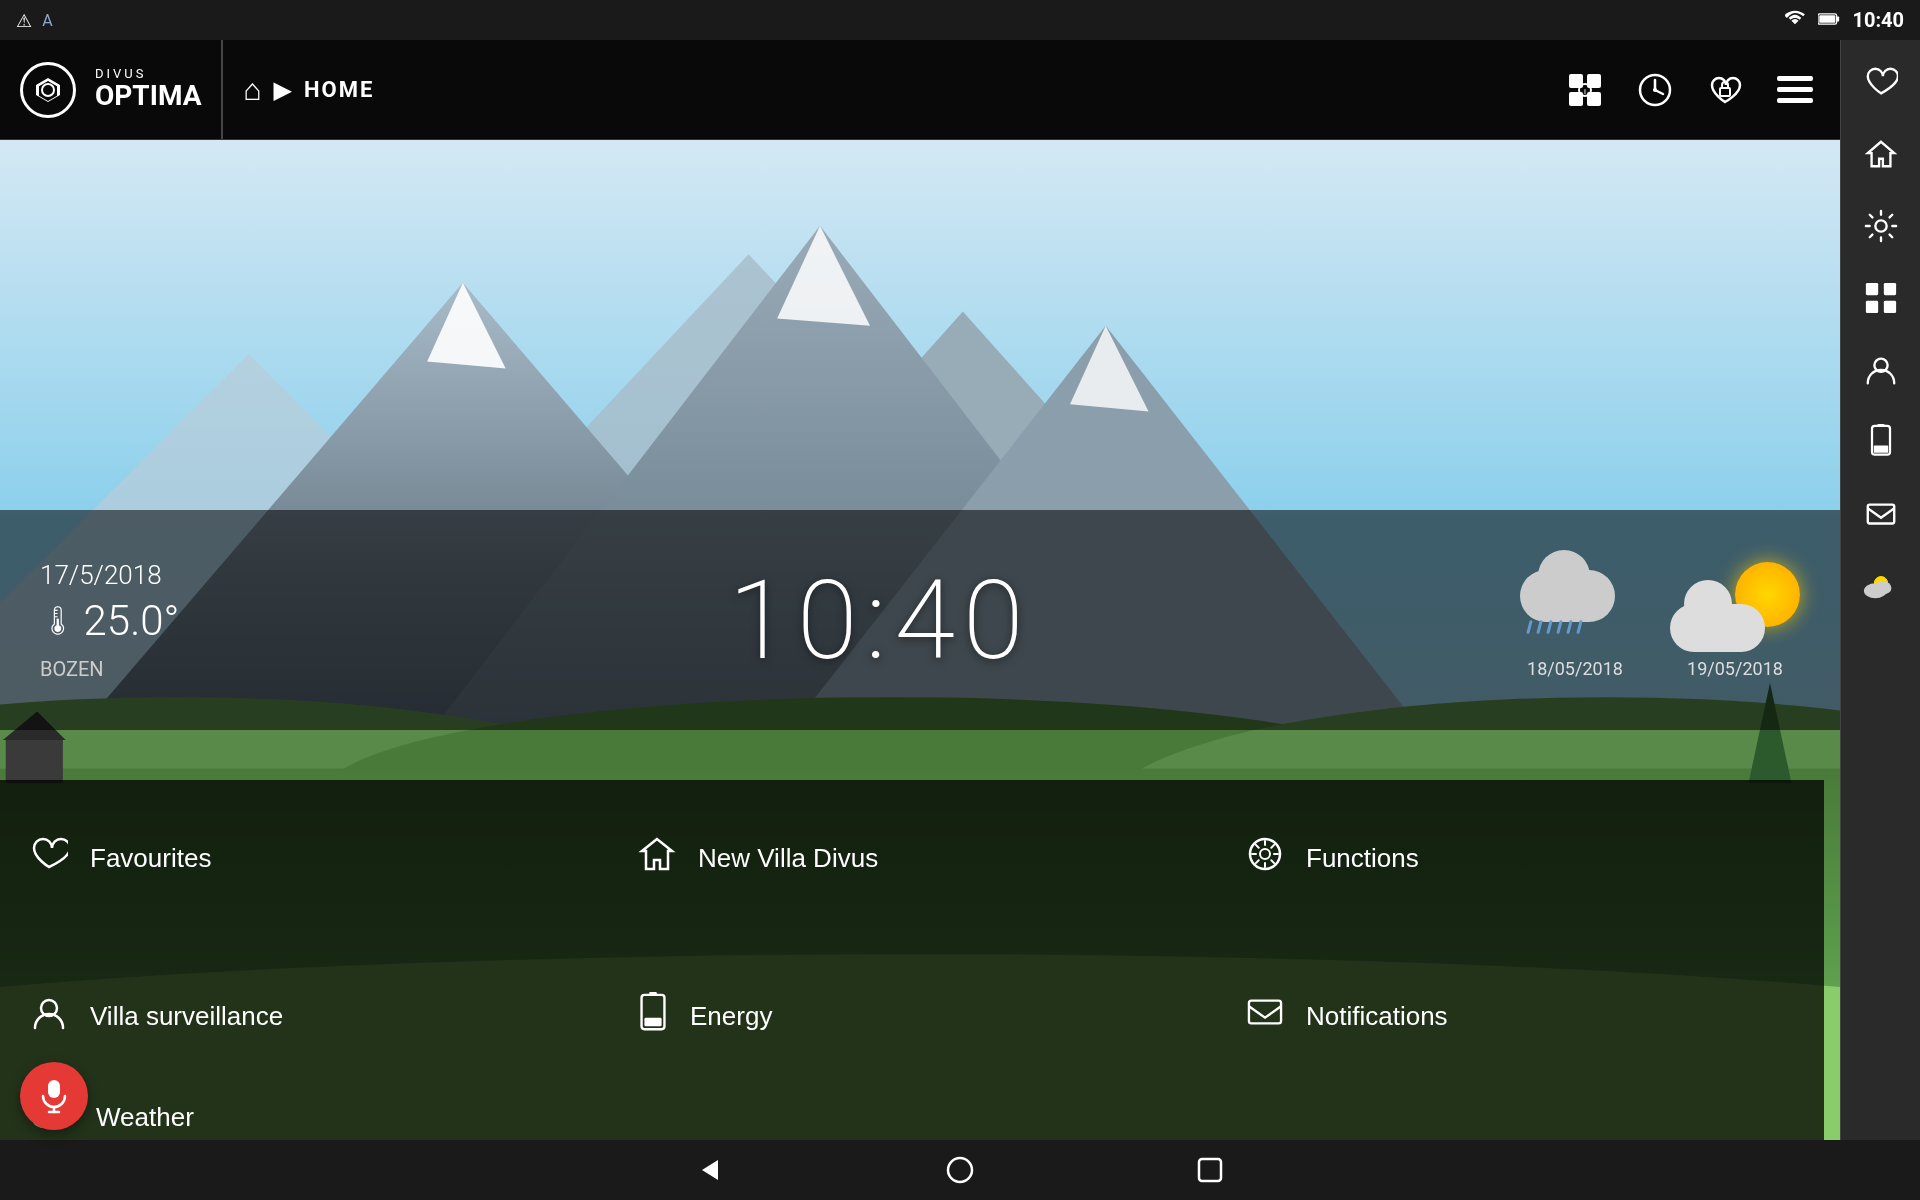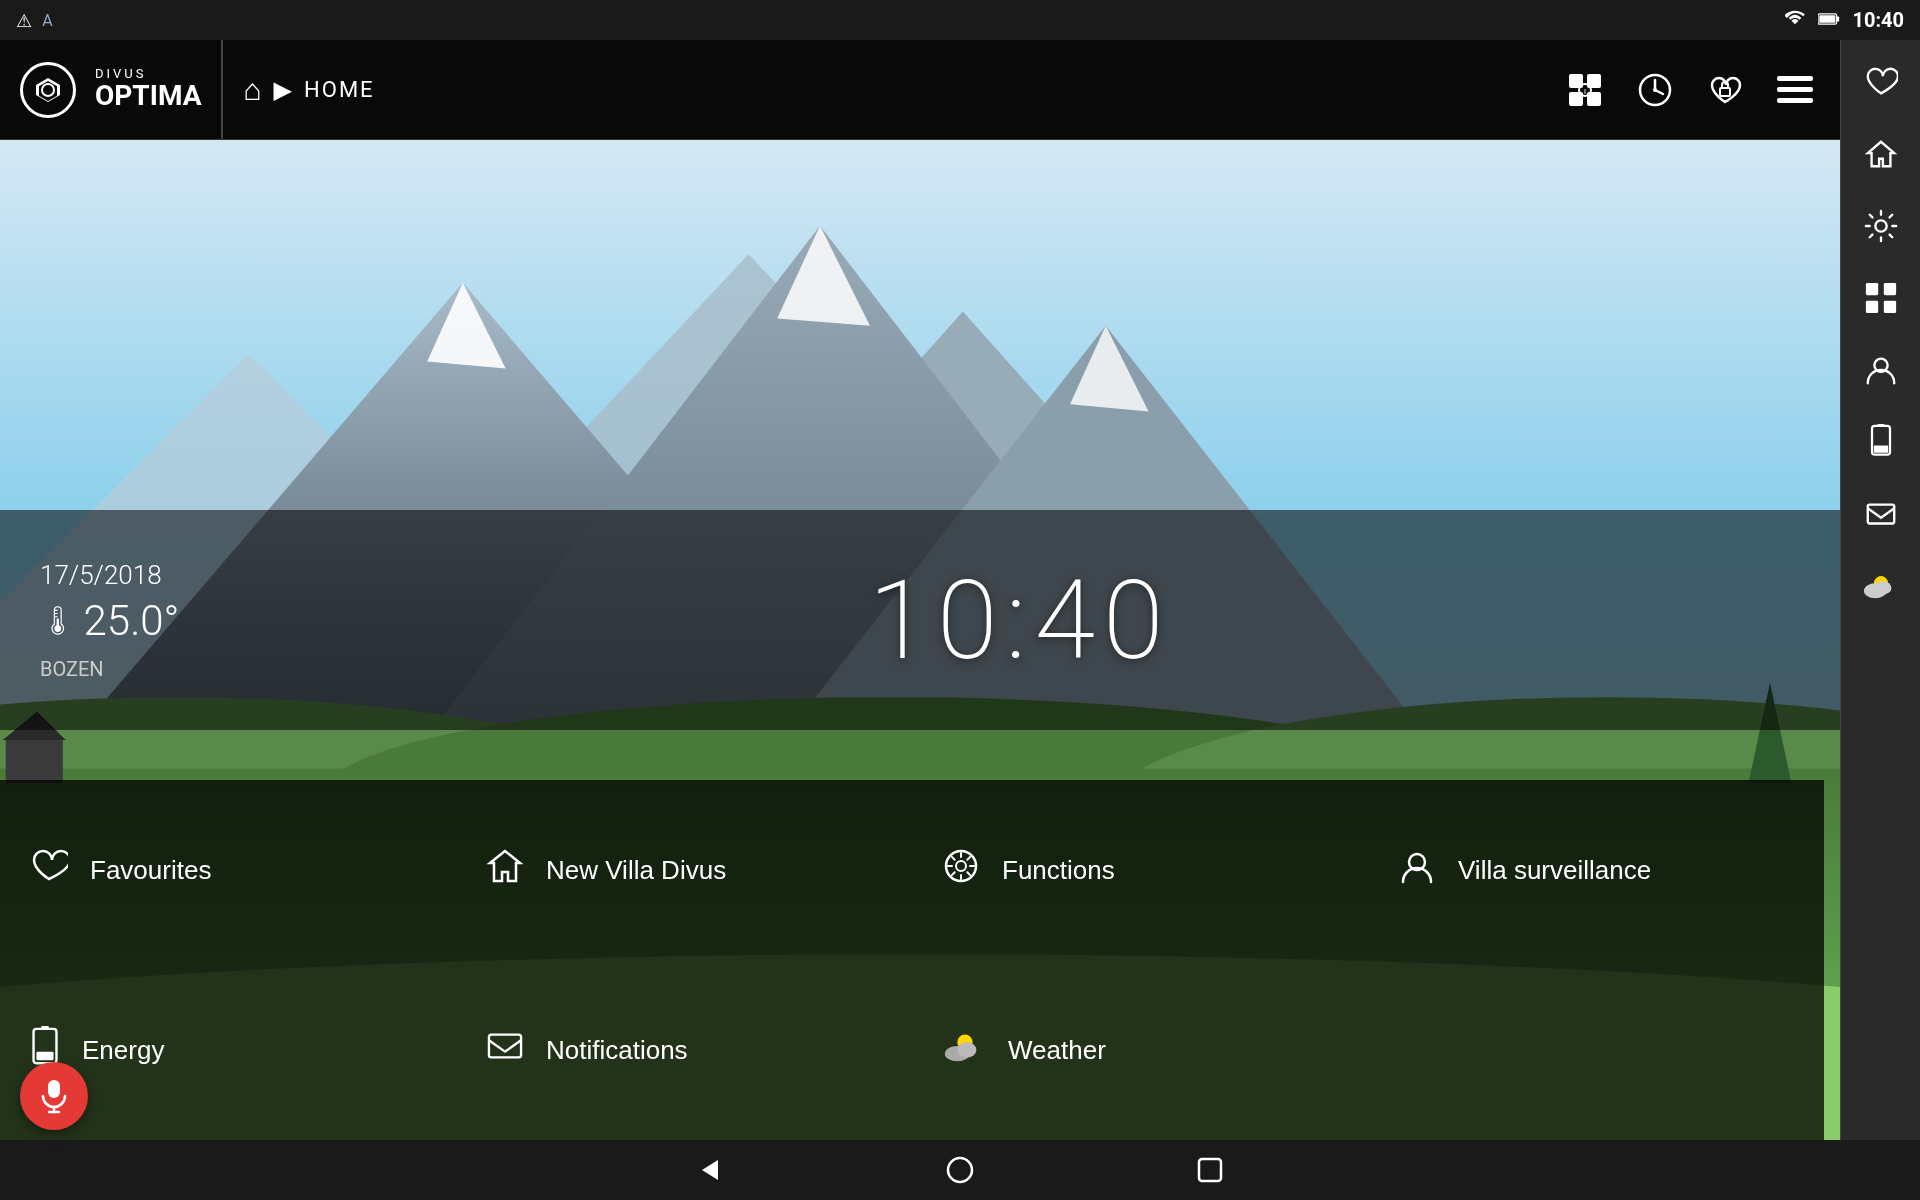--- a/index.html
+++ b/index.html
@@ -98,21 +98,21 @@
       color: white;
       font-size: 30px;
     }
     .nav-arrow {
       color: white;
       font-size: 24px;
     }
     .nav-title {
       color: white;
       font-size: 22px;
-      font-weight: 400;
+      font-weight: 700;
       letter-spacing: 2px;
     }
 
     .nav-right {
       margin-left: auto;
       display: flex;
       align-items: center;
       gap: 20px;
       padding-right: 20px;
     }
@@ -247,21 +247,21 @@
     }
 
     
     .menu-grid {
       position: absolute;
       left: 0; right: 16px;
       bottom: 0;
       height: 36%;
       background: rgba(0,0,0,0.75);
       display: grid;
-      grid-template-columns: repeat(4, 1fr);
+      grid-template-columns: repeat(3, 1fr);
       grid-template-rows: repeat(2, 1fr);
     }
 
     .menu-item {
       display: flex;
       align-items: center;
       padding: 0 30px;
       gap: 22px;
       cursor: pointer;
       border: none;
@@ -520,20 +520,51 @@
       <span class="date-text">17/5/2018</span>
       <div class="temp-row">
         <span class="temp-icon">🌡</span>
         <span class="temp-text">25.0°</span>
       </div>
       <span class="city-text">BOZEN</span>
     </div>
 
     <div class="clock-display">10:40</div>
 
+    <div class="weather-forecast">
+
+      <div class="weather-day">
+        <div style="position:relative; width:110px; height:90px;">
+
+          <div style="width:95px; height:52px; background:#ccc; border-radius:26px; position:absolute; top:8px; left:0;"></div>
+          <div style="width:52px; height:52px; background:#ccc; border-radius:50%; position:absolute; top:-12px; left:18px;"></div>
+
+          <div style="position:absolute; top:58px; left:8px; display:flex; gap:7px;">
+            <div style="width:3px; height:14px; background:#6699cc; border-radius:2px; transform:rotate(15deg);"></div>
+            <div style="width:3px; height:14px; background:#6699cc; border-radius:2px; transform:rotate(15deg);"></div>
+            <div style="width:3px; height:14px; background:#6699cc; border-radius:2px; transform:rotate(15deg);"></div>
+            <div style="width:3px; height:14px; background:#6699cc; border-radius:2px; transform:rotate(15deg);"></div>
+            <div style="width:3px; height:14px; background:#6699cc; border-radius:2px; transform:rotate(15deg);"></div>
+            <div style="width:3px; height:14px; background:#6699cc; border-radius:2px; transform:rotate(15deg);"></div>
+          </div>
+        </div>
+        <span class="weather-date">18/05/2018</span>
+      </div>
+
+      <div class="weather-day">
+        <div style="position:relative; width:130px; height:90px;">
+
+          <div style="width:65px; height:65px; background:radial-gradient(circle, #FFD700, #FFA500); border-radius:50%; position:absolute; top:0; right:0; box-shadow: 0 0 20px #FFD700aa;"></div>
+
+          <div style="width:95px; height:48px; background:#ddd; border-radius:24px; position:absolute; bottom:0; left:0;"></div>
+          <div style="width:48px; height:48px; background:#ddd; border-radius:50%; position:absolute; bottom:24px; left:14px;"></div>
+        </div>
+        <span class="weather-date">19/05/2018</span>
+      </div>
+    </div>
   </div>
 
   <div class="menu-grid">
 
     <button class="menu-item">
       <span class="menu-item-icon">
         <svg width="38" height="36" viewBox="0 0 38 36" fill="none">
           <path d="M19 31s-15-9-15-19a9 9 0 0118 0 9 9 0 0118 0c0 10-21 19-21 19z" stroke="white" stroke-width="2.5"></path>
         </svg>
       </span>

